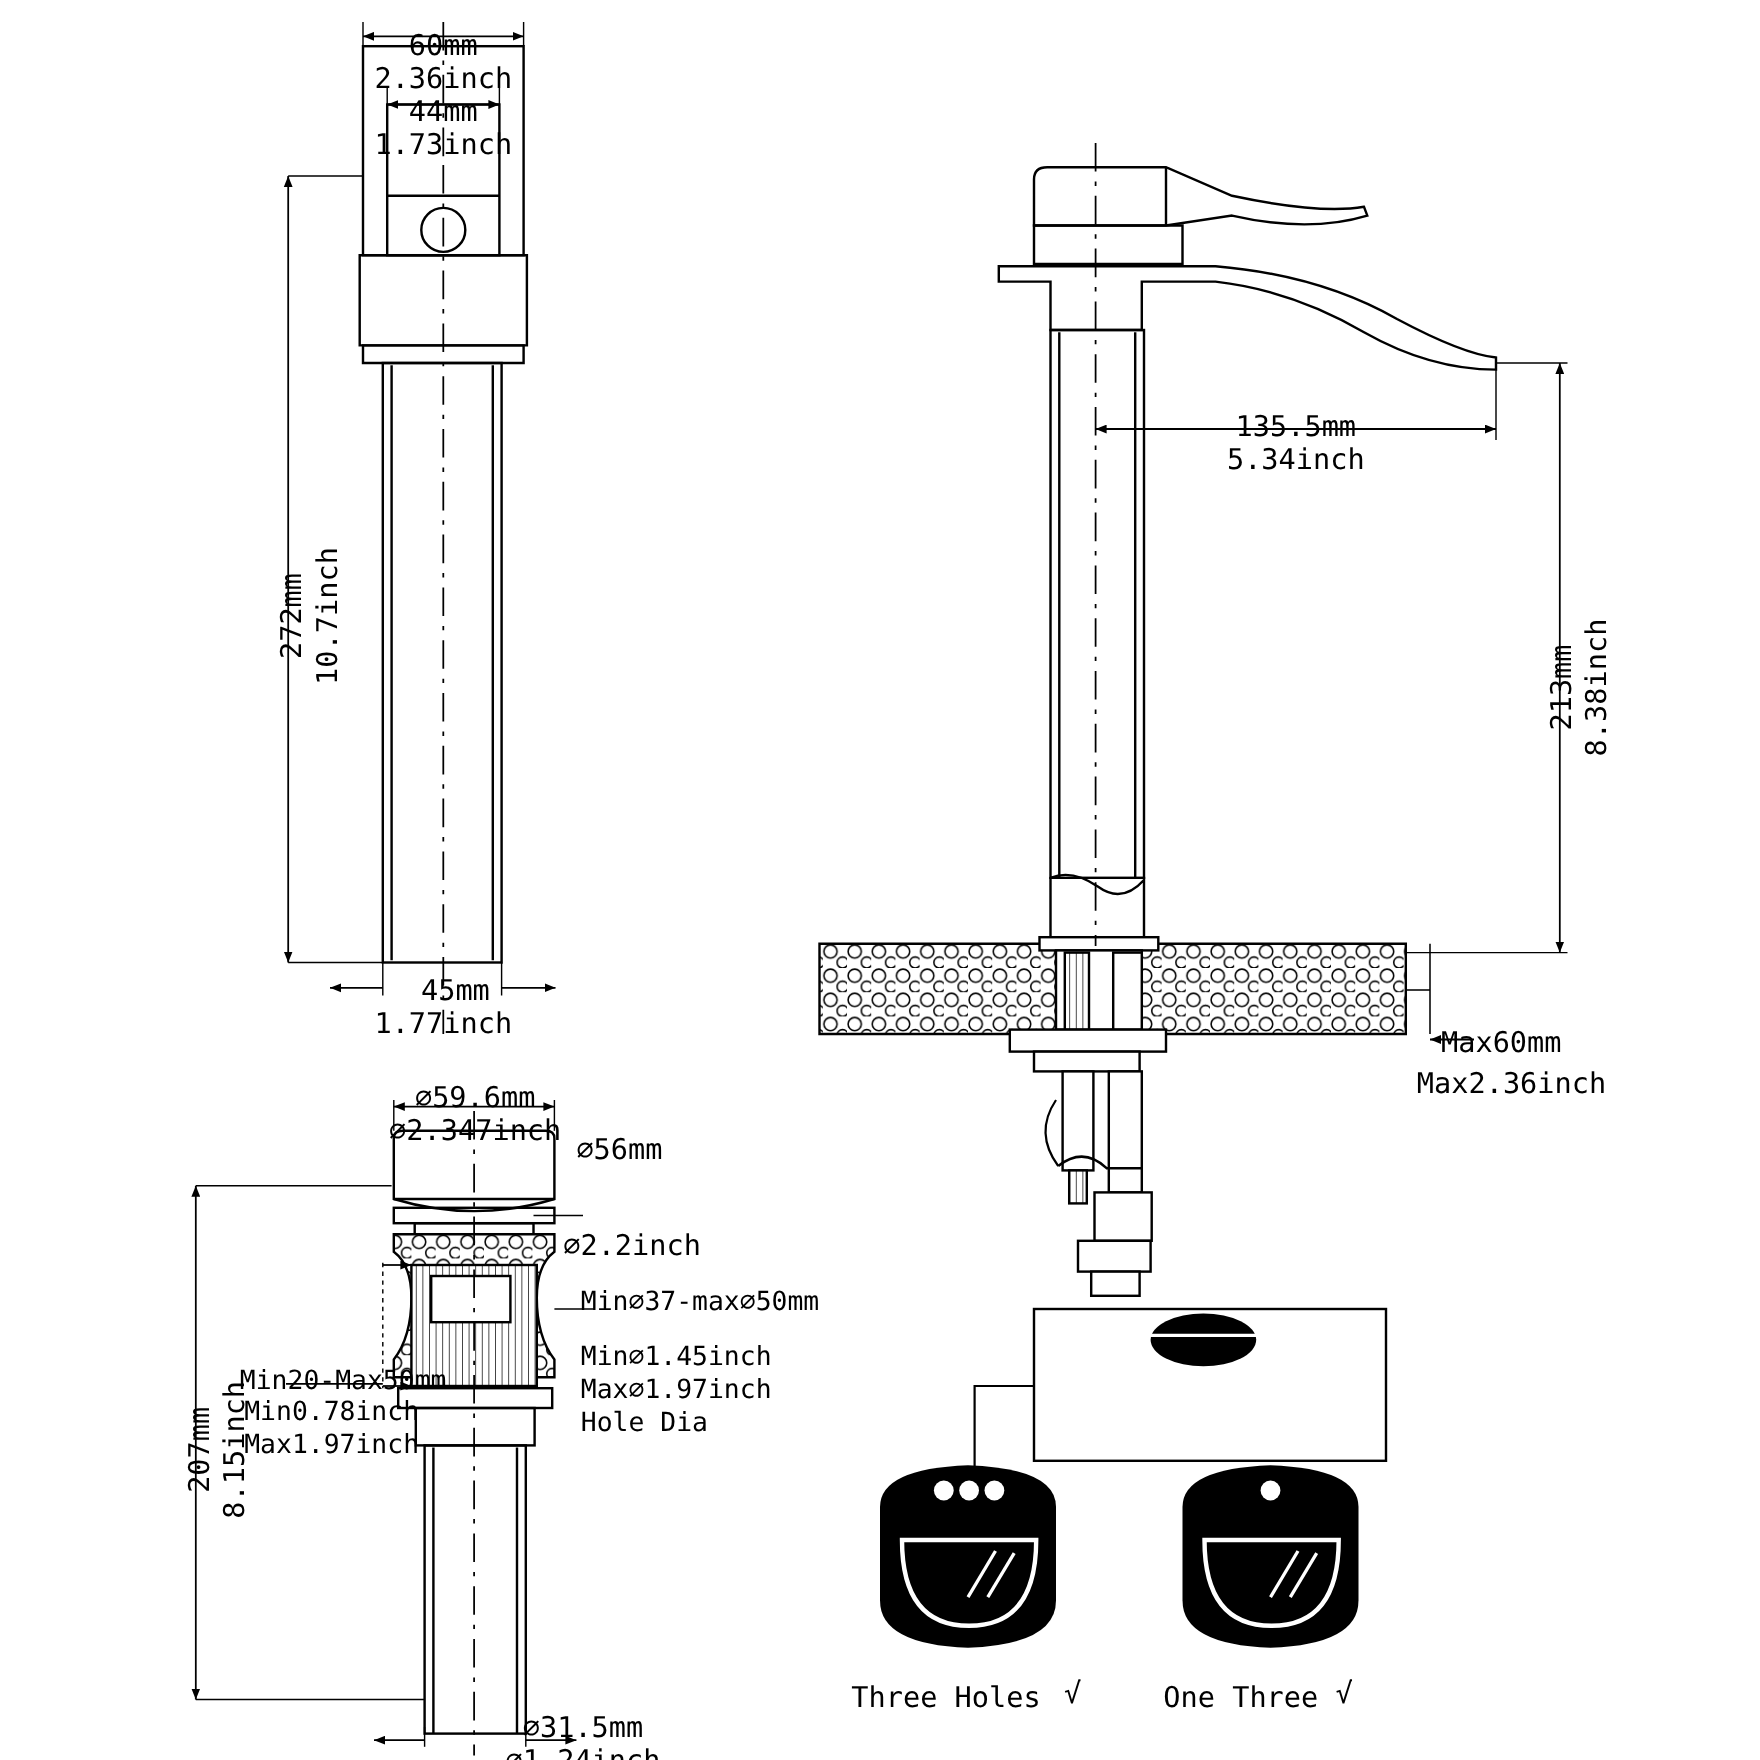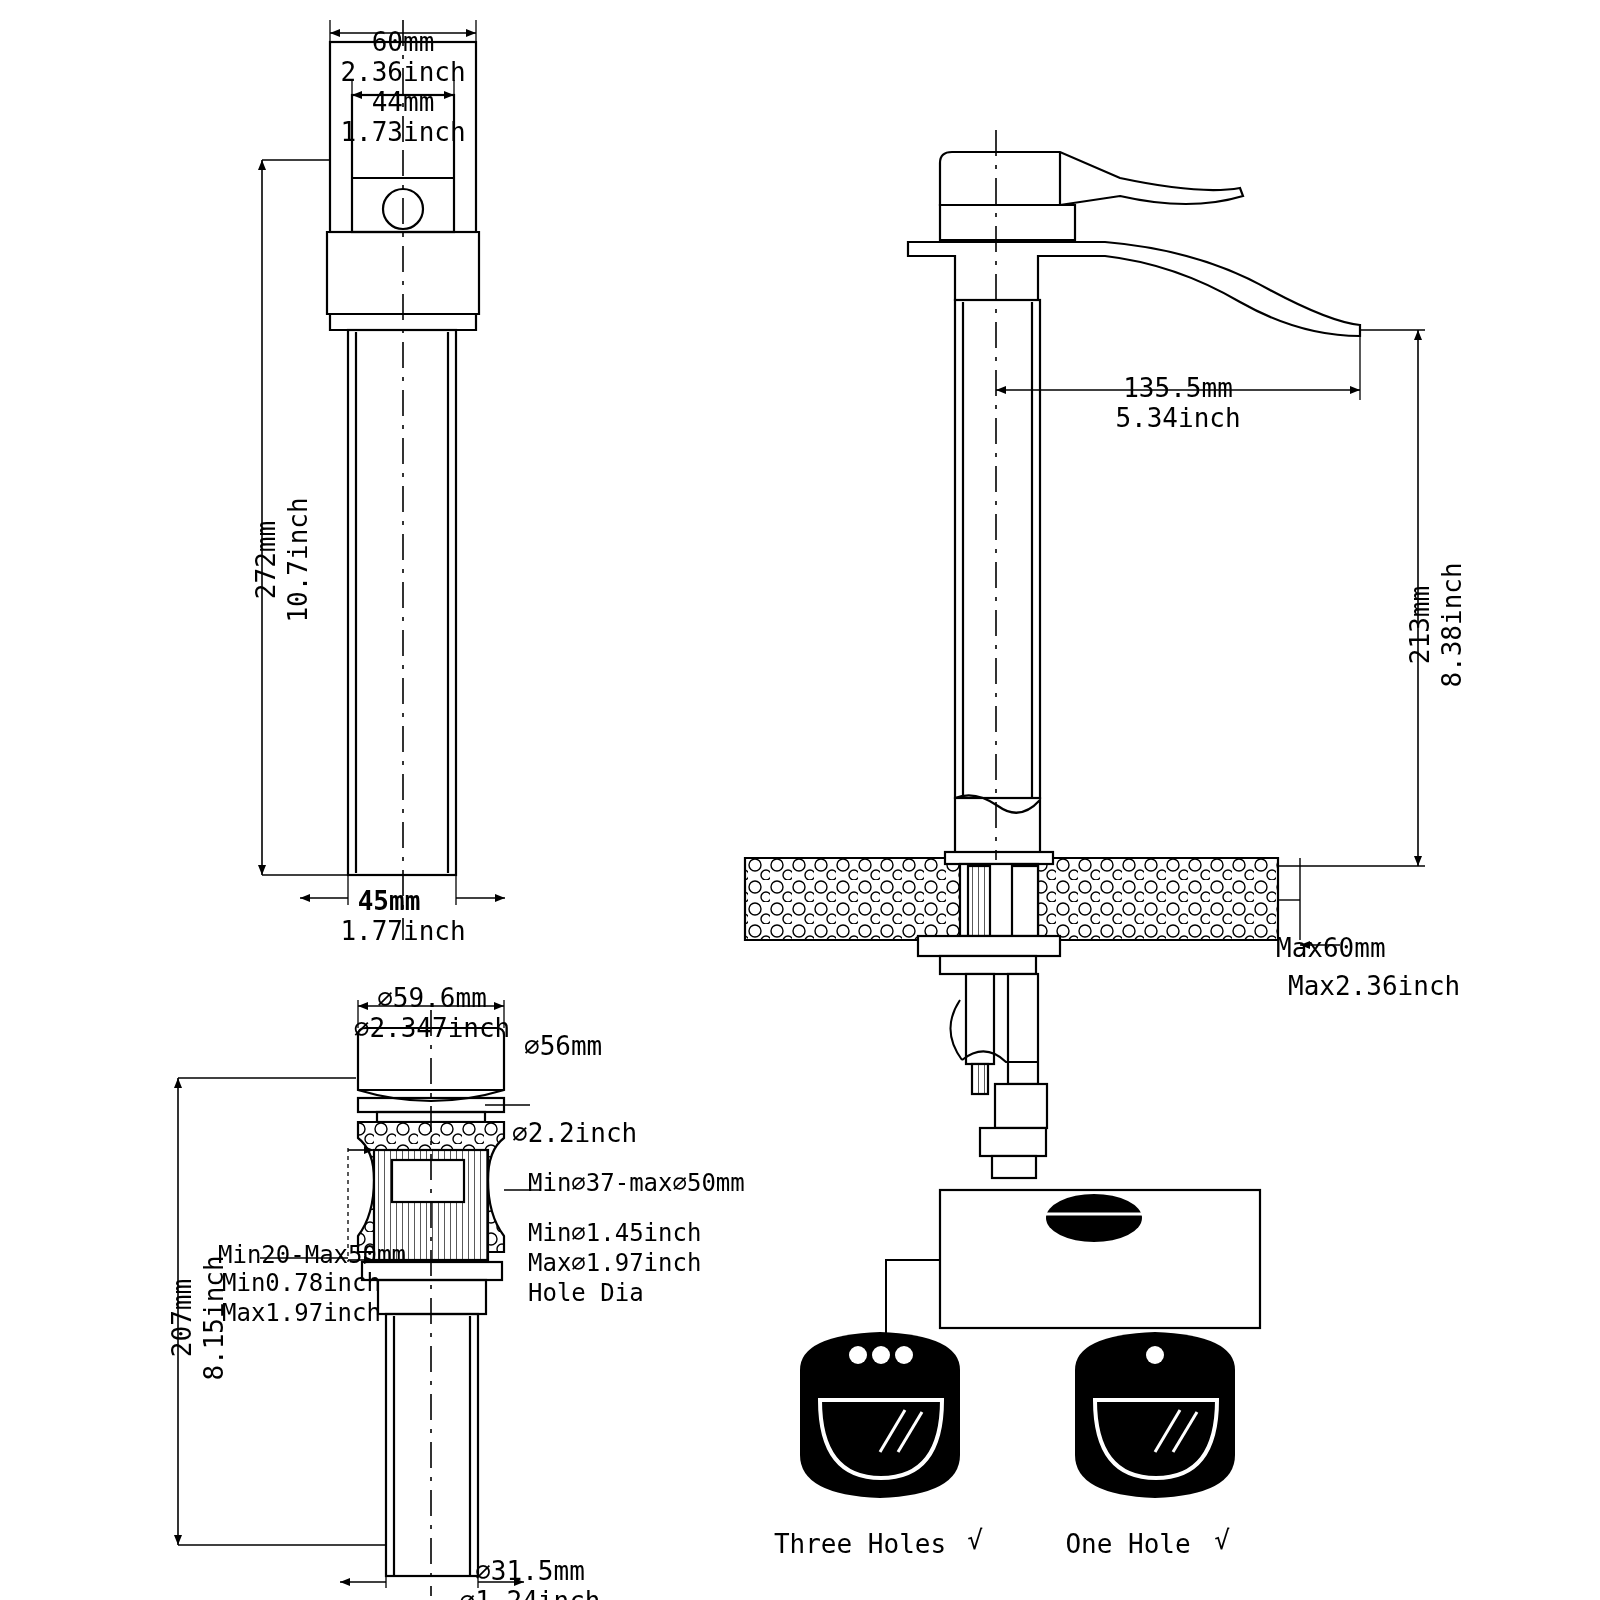--- a/index.html
+++ b/index.html
@@ -189,30 +189,30 @@
 </svg>
 
 <div class="lbl c s26" style="left:403px;top:26px;">60mm</div>
 <div class="lbl c s26" style="left:403px;top:56px;">2.36inch</div>
 <div class="lbl c s26" style="left:403px;top:86px;">44mm</div>
 <div class="lbl c s26" style="left:403px;top:116px;">1.73inch</div>
 
 <div class="lbl s26 vert" style="left:250px;top:560px;transform:rotate(-90deg) translateX(-50%);">272mm</div>
 <div class="lbl s26 vert" style="left:282px;top:560px;transform:rotate(-90deg) translateX(-50%);">10.7inch</div>
 
-<div class="lbl c s26" style="left:389px;top:885px;font-weight:bold;">45mm</div>
+<div class="lbl c s26" style="left:414px;top:885px;">45mm</div>
 <div class="lbl c s26" style="left:403px;top:915px;">1.77inch</div>
 
 <div class="lbl c s26" style="left:1178px;top:372px;">135.5mm</div>
 <div class="lbl c s26" style="left:1178px;top:402px;">5.34inch</div>
 
 <div class="lbl s26 vert" style="left:1404px;top:625px;transform:rotate(-90deg) translateX(-50%);">213mm</div>
 <div class="lbl s26 vert" style="left:1436px;top:625px;transform:rotate(-90deg) translateX(-50%);">8.38inch</div>
 
-<div class="lbl l s26" style="left:1276px;top:932px;">Max60mm</div>
+<div class="lbl l s26" style="left:1310px;top:932px;">Max60mm</div>
 <div class="lbl l s26" style="left:1288px;top:970px;">Max2.36inch</div>
 
 <div class="lbl c s26" style="left:432px;top:982px;">⌀59.6mm</div>
 <div class="lbl c s26" style="left:432px;top:1012px;">⌀2.347inch</div>
 
 <div class="lbl l s26" style="left:524px;top:1030px;">⌀56mm</div>
 <div class="lbl l s26" style="left:512px;top:1117px;">⌀2.2inch</div>
 
 <div class="lbl s26 vert" style="left:166px;top:1318px;transform:rotate(-90deg) translateX(-50%);">207mm</div>
 <div class="lbl s26 vert" style="left:198px;top:1318px;transform:rotate(-90deg) translateX(-50%);">8.15inch</div>
@@ -225,16 +225,16 @@
 Max1.97inch</div>
 
 <div class="lbl l s24" style="left:528px;top:1168px;">Min⌀37-max⌀50mm</div>
 <div class="lbl l s24" style="left:528px;top:1200px;white-space:pre-line;margin-top:18px;">Min⌀1.45inch
 Max⌀1.97inch
 Hole Dia</div>
 
 
 <div class="lbl c s26" style="left:860px;top:1528px;">Three Holes</div>
 <div class="lbl c s26" style="left:975px;top:1524px;">√</div>
-<div class="lbl c s26" style="left:1128px;top:1528px;">One Hole</div>
+<div class="lbl c s26" style="left:1128px;top:1528px;">One Three</div>
 <div class="lbl c s26" style="left:1222px;top:1524px;">√</div>
 
 </div>
 
 </body></html>

